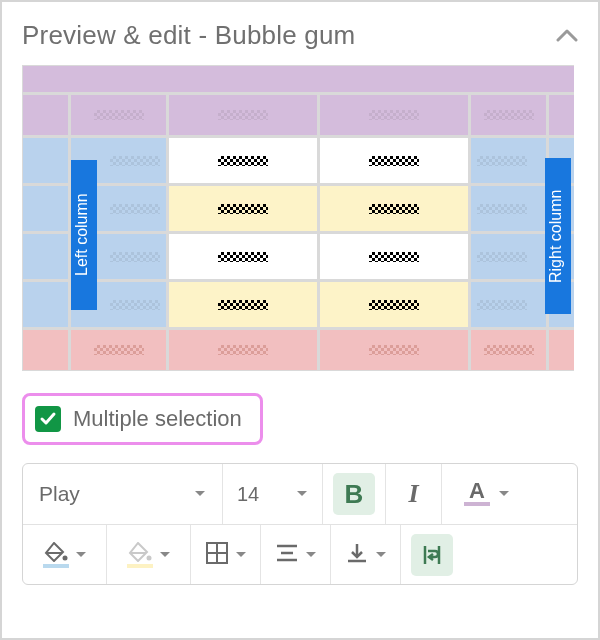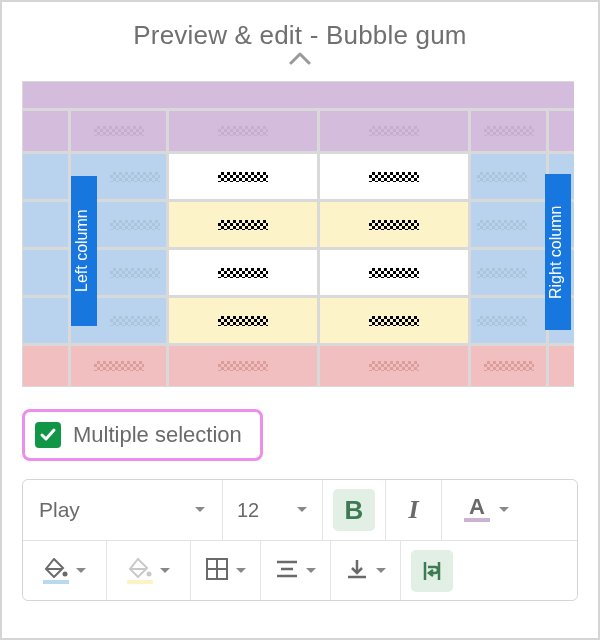--- a/index.html
+++ b/index.html
@@ -13,21 +13,20 @@
     width: 600px;
     height: 640px;
     border: 2px solid #d5d5d5;
     padding: 14px 20px;
   }
   .header {
     display: flex;
     justify-content: space-between;
     align-items: center;
     margin: 4px 0 14px 0;
-    flex-direction: column;
   }
   .title {
     font-size: 26px;
     color: #707070;
     letter-spacing: 0.2px;
   }
   .chevron {
     color: #9a9a9a;
     font-size: 18px;
     cursor: pointer;
@@ -290,21 +289,21 @@
       <div class="tool-cell font-sel">
         <span>Play</span>
         <span class="dd-caret">
           <svg width="12" height="8" viewBox="0 0 12 8">
               <path d="M1 1 L6 6 L11 1" fill="#888"></path>
             </svg>
         </span>
       </div>
 
       <div class="tool-cell size-sel">
-        <span>12</span>
+        <span>14</span>
         <span class="dd-caret">
           <svg width="12" height="8" viewBox="0 0 12 8">
               <path d="M1 1 L6 6 L11 1" fill="#888"></path>
             </svg>
         </span>
       </div>
 
       <div class="tool-cell btn">
         <div class="wrap-hold active-b" style="font-weight:900;font-size:26px;color:#3e7a53;">B</div>
       </div>

